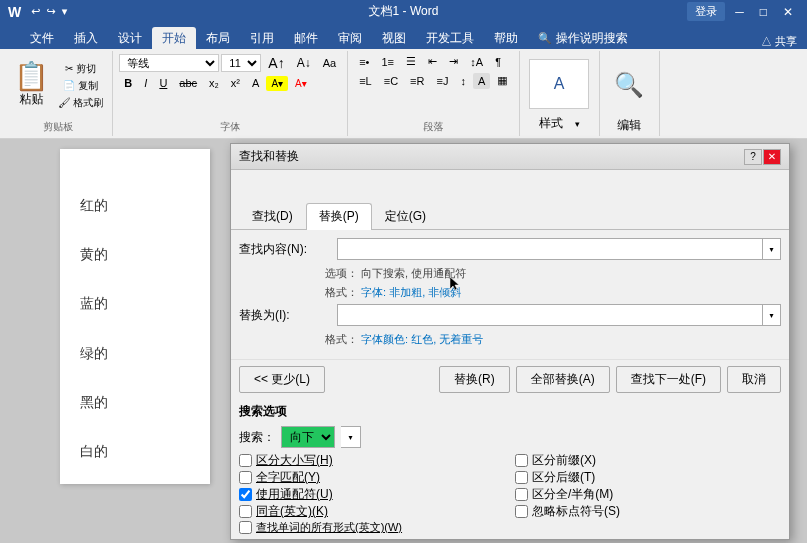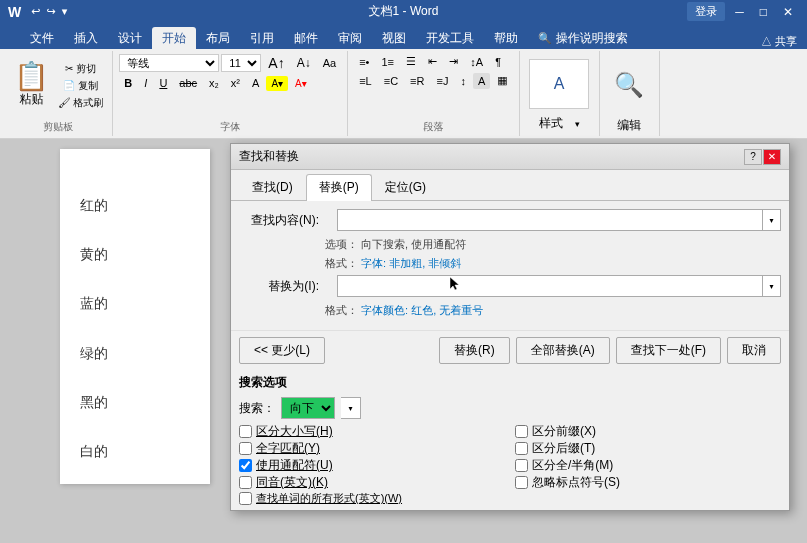--- a/index.html
+++ b/index.html
@@ -189,37 +189,38 @@
     }
     .dialog-tab {
       padding: 4px 12px;
       font-size: 12px;
       cursor: pointer;
       border: 1px solid transparent;
       border-bottom: none;
       border-radius: 3px 3px 0 0;
       background: #f0f0f0;
       color: #000;
+      margin-top: 29px;
     }
     .dialog-tab.active {
       background: white;
       border-color: #bbb;
       border-bottom-color: white;
       margin-bottom: -1px;
       z-index: 1;
     }
     .dialog-row {
       display: flex;
       align-items: center;
       margin-bottom: 6px;
     }
     .dialog-label {
       width: 80px;
       font-size: 12px;
-      text-align: right;
+      text-align: left;
       margin-right: 18px;
       white-space: nowrap;
     }
     .dialog-input {
       flex: 1;
       height: 22px;
       border: 1px solid #aaa;
       background: white;
       padding: 2px 4px;
       font-size: 12px;

